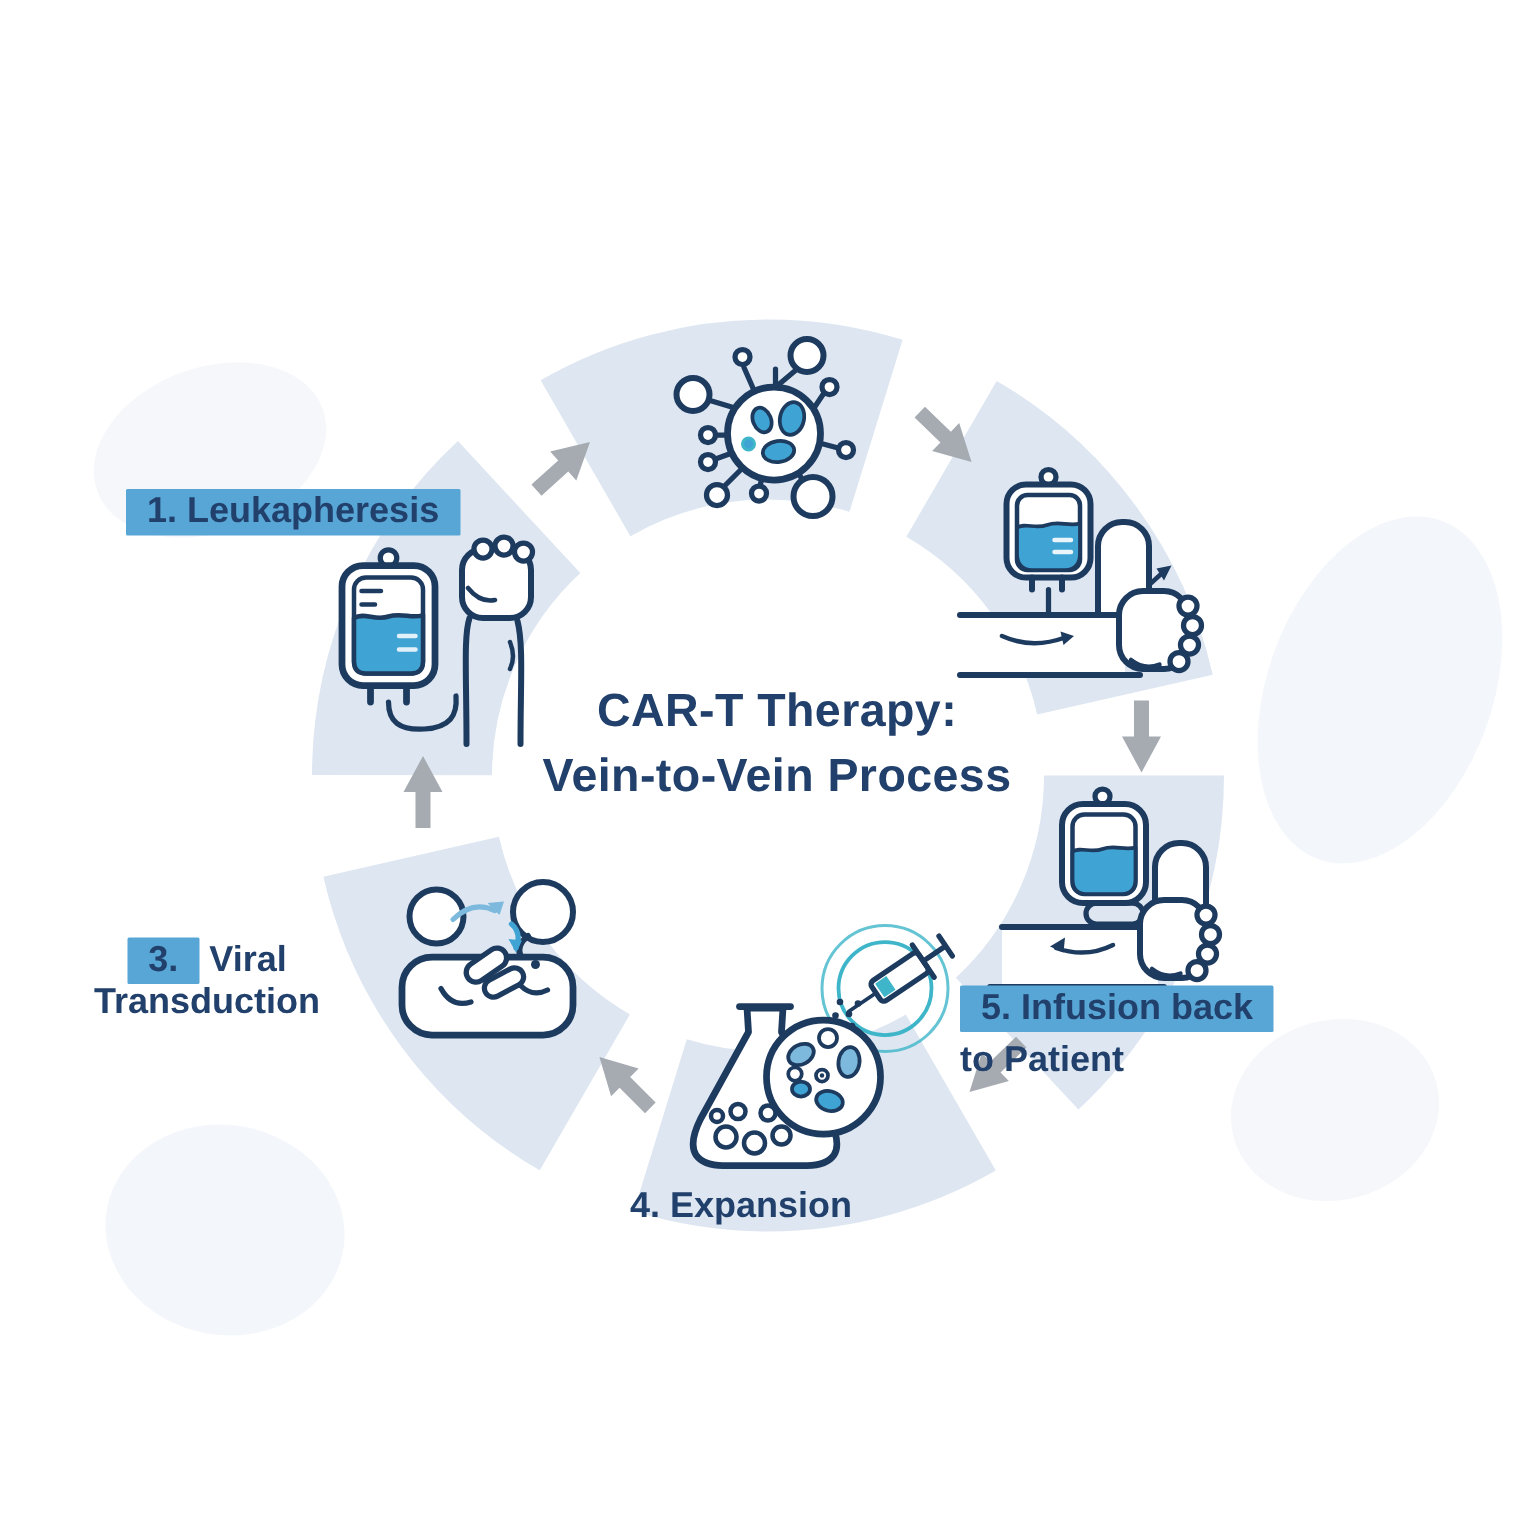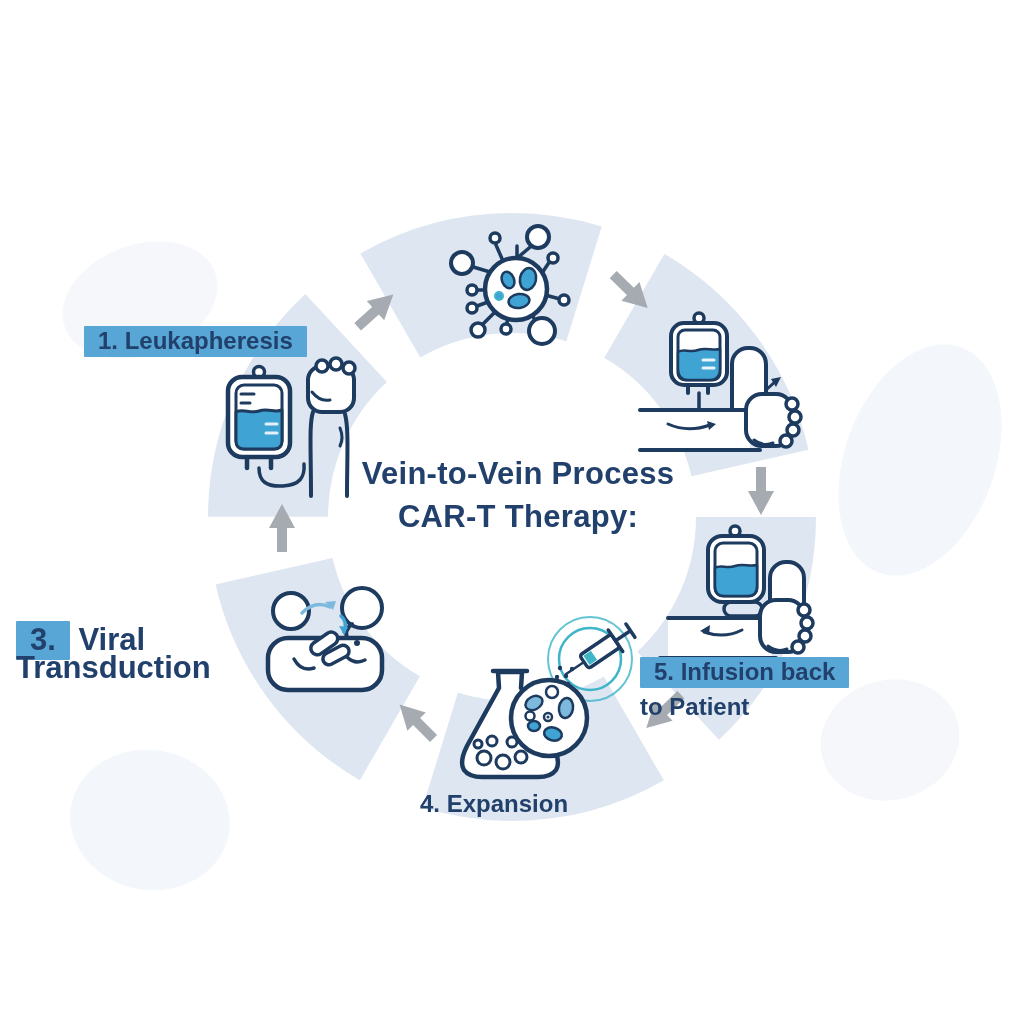--- a/index.html
+++ b/index.html
@@ -11,21 +11,21 @@
   .fb{fill:var(--blue,#3fa3d4);stroke:var(--navy,#1d3a5f);stroke-linejoin:round}
   .ringseg{fill:none;stroke:var(--ring,#dde6f1)}
   .wash{fill:var(--ring,#dde6f1)}
   .arr{fill:var(--arrow,#a6abb2)}
   .tealln{fill:none;stroke:var(--teal,#3eb5c9)}
   .title{position:absolute;left:262px;top:452px;width:512px;text-align:center;
          font-size:31px;line-height:43px;font-weight:bold;color:var(--text-navy,#23406a);letter-spacing:.3px}
   .label{position:absolute;font-weight:bold;color:var(--text-navy,#1e3c64)}
   .hl{background:var(--highlight,#58a6d6);padding:1px 14px 3px;border-radius:1px}
   .step1{left:84px;top:327px;font-size:24px}
-  .step3{left:16px;top:626px;width:244px;text-align:left;font-size:31px;line-height:28px}
+  .step3{left:16px;top:626px;width:244px;text-align:center;font-size:24px;line-height:28px}
   .step4{left:420px;top:790px;width:250px;text-align:left;font-size:24px;line-height:28px}
   .step5{left:640px;top:655px;width:303px;text-align:left;font-size:24px;line-height:34px}
   .step5 .l2{margin-right:0;margin-top:1px}
 </style>
 </head>
 <body>
 
 <div class="stage">
 
 <svg width="1024" height="1024" viewBox="0 0 1024 1024">
@@ -207,22 +207,22 @@
     <g>
       <rect class="fw" x="309" y="637" width="30" height="13" rx="6.5" stroke-width="3.5" transform="rotate(-35 324 643)"></rect>
       <rect class="fw" x="322" y="649" width="28" height="12" rx="6" stroke-width="3.5" transform="rotate(-28 336 655)"></rect>
       <path class="ln" stroke-width="3.5" d="M294,659 q7,13 20,9 M347,657 q8,8 18,3"></path>
       <circle cx="357" cy="643" r="3" fill="var(--navy,#1d3a5f)"></circle>
     </g>
   </g>
 </svg>
 
   <div class="title">
+    <div>CAR-T Therapy:</div>
     <div>Vein-to-Vein Process</div>
-    <div>CAR-T Therapy:</div>
   </div>
 
   <div class="label step1">
     <span class="hl">1. Leukapheresis</span>
   </div>
 
   <div class="label step3">
     <div>
       <span class="hl">3.</span>
       <span>Viral Transduction</span>

